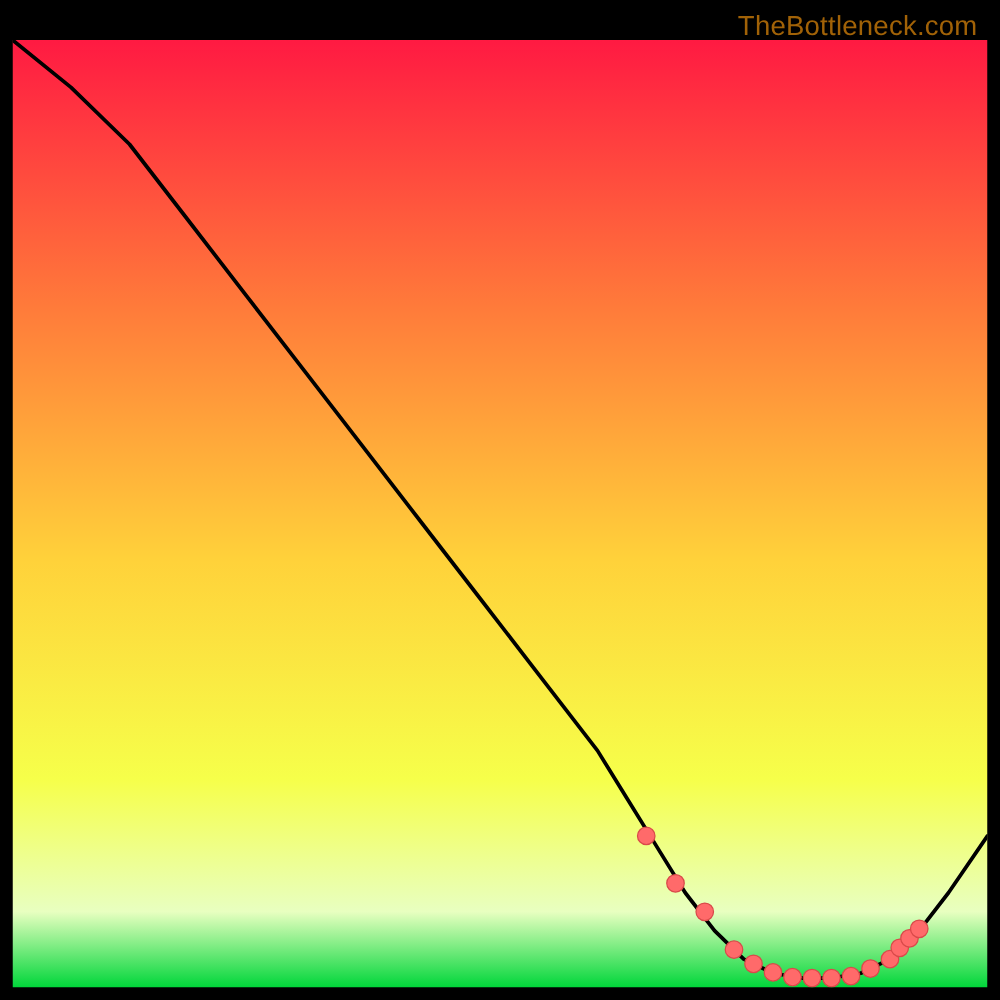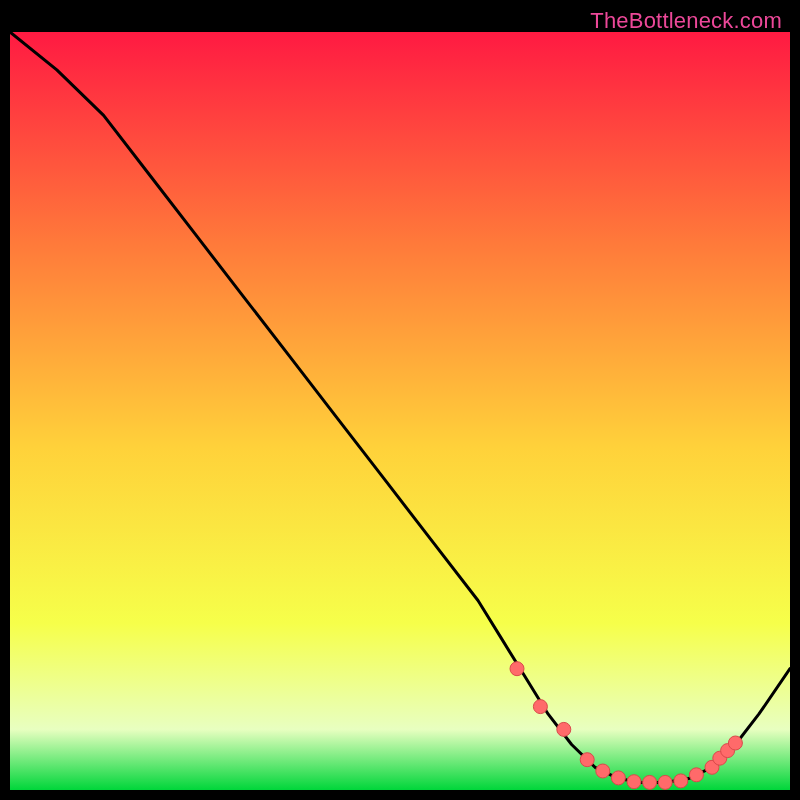--- a/index.html
+++ b/index.html
@@ -18,21 +18,21 @@
     width: 780px;
     height: 780px;
     background: #000000;
   }
   .watermark {
     position: absolute;
     top: -2px;
     right: 8px;
     font-size: 22px;
     font-weight: 500;
-    color: #ec4899;
+    color: #a16207;
     letter-spacing: 0.2px;
     user-select: none;
   }
   .plot {
     position: absolute;
     left: 0;
     top: 22px;
     width: 780px;
     height: 758px;
   }

